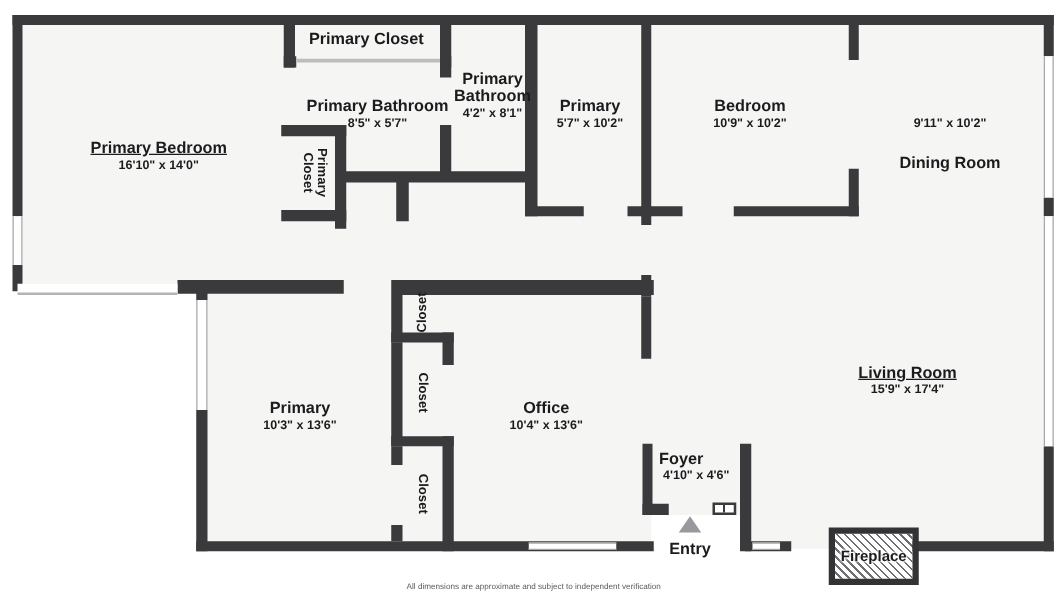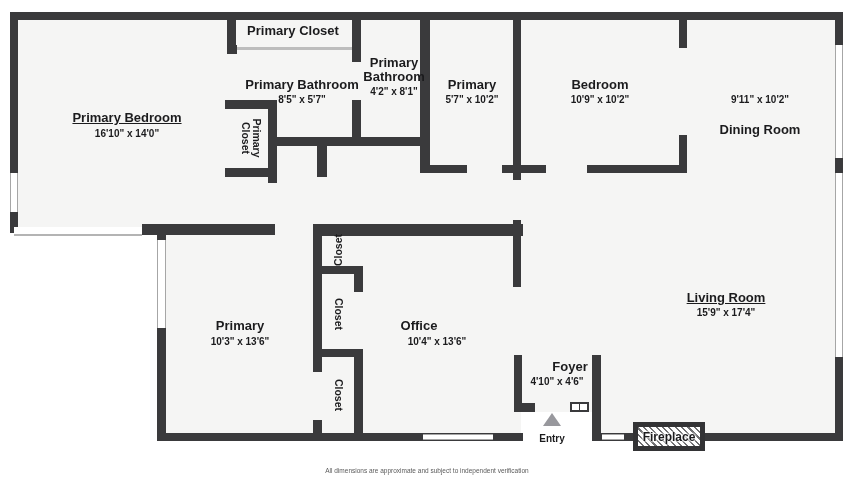--- a/index.html
+++ b/index.html
@@ -18,21 +18,21 @@
   .wrap2{white-space:normal;width:74px;}
   .rot90{transform:translate(-50%,-50%) rotate(90deg);}
   .rotm90{transform:translate(-50%,-50%) rotate(-90deg);}
   .vwrap{white-space:normal;width:52px;}
   .leaf{position:absolute;left:570px;top:402px;width:15px;height:6px;background:
         linear-gradient(to right,#fff 44%,#3a3a3c 44%,#3a3a3c 56%,#fff 56%);
         border:2px solid #3a3a3c;}
   .tri{position:absolute;left:543px;top:413px;width:0;height:0;
        border-left:9px solid transparent;border-right:9px solid transparent;
        border-bottom:13px solid #98989d;}
-  .fireplace{position:absolute;left:633px;top:422px;width:72px;height:29px;box-sizing:border-box;
+  .fireplace{position:absolute;left:663px;top:422px;width:72px;height:46px;box-sizing:border-box;
        border:5px solid #333335;background:repeating-linear-gradient(45deg,#ffffff 0 3px,#6e6e70 3px 4.5px);}
   .fireplace .label{left:50%;top:50%;font-size:12px;font-weight:bold;
        text-shadow:0 0 2px #fff,0 0 2px #fff,0 0 3px #fff,0 0 3px #fff;}
   .disclaimer{position:absolute;left:427px;top:470px;transform:translate(-50%,-50%);
        font-size:6.5px;color:#5a5a5a;white-space:nowrap;}
 </style>
 </head>
 <body>
 
 <div class="plan">
@@ -121,31 +121,31 @@
 
   <div class="label rname" style="left:600px;top:85px;">Bedroom</div>
   <div class="label rdims" style="left:600px;top:99px;">10'9" x 10'2"</div>
 
   <div class="label rname" style="left:760px;top:85px;margin-top:45px;">Dining Room</div>
   <div class="label rdims" style="left:760px;top:99px;">9'11" x 10'2"</div>
 
   <div class="label rname" style="left:240px;top:326px;">Primary</div>
   <div class="label rdims" style="left:240px;top:341px;">10'3" x 13'6"</div>
 
-  <div class="label rname" style="left:419px;top:326px;">Office</div>
+  <div class="label rname" style="left:437px;top:326px;">Office</div>
   <div class="label rdims" style="left:437px;top:341px;">10'4" x 13'6"</div>
 
   <div class="label rname" style="left:726px;top:298px;text-decoration:underline;">Living Room</div>
   <div class="label rdims" style="left:726px;top:312px;">15'9" x 17'4"</div>
 
-  <div class="label rname" style="left:570px;top:367px;">Foyer</div>
+  <div class="label rname" style="left:545px;top:367px;">Foyer</div>
   <div class="label rdims" style="left:557px;top:381px;">4'10" x 4'6"</div>
 
   <div class="label rdims rot90 vwrap" style="left:251px;top:138px;font-size:10.5px;">Primary Closet</div>
 
   <div class="label rdims rotm90" style="left:338px;top:250px;font-size:10.5px;">Closet</div>
   <div class="label rdims rot90" style="left:338px;top:314px;font-size:10.5px;">Closet</div>
   <div class="label rdims rot90" style="left:338px;top:395px;font-size:10.5px;">Closet</div>
 
-  <div class="label rname" style="left:552px;top:439px;font-size:10px;">Entry</div>
+  <div class="label rname" style="left:552px;top:439px;font-size:13px;">Entry</div>
 
   <div class="disclaimer">All dimensions are approximate and subject to independent verification</div>
 </div>
 
 </body></html>

